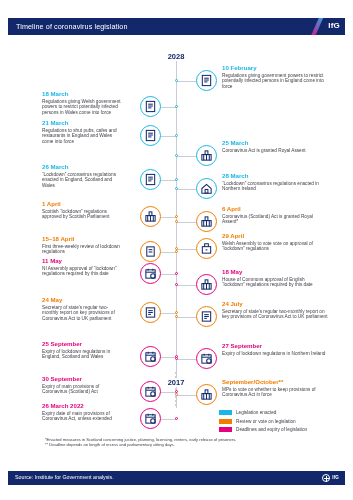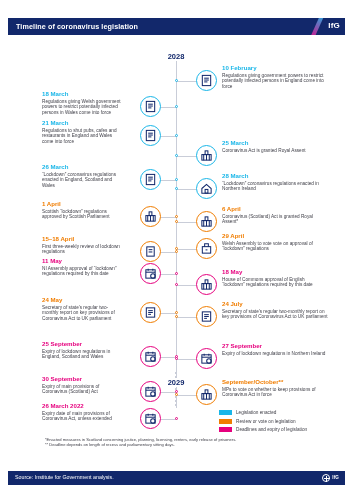--- a/index.html
+++ b/index.html
@@ -3,21 +3,21 @@
 <meta charset="utf-8">
 <style>
   html,body{margin:0;padding:0;background:#ffffff;}
   body{width:353px;height:500px;position:relative;overflow:hidden;
        font-family:"Liberation Sans",sans-serif;color:#1b2a63;}
 
   
   .header{position:absolute;left:8px;top:18px;width:337px;height:17px;
           background:#12286b;overflow:hidden;}
   .header-title{position:absolute;left:8px;top:3.5px;font-size:7.2px;
-                font-weight:bold;color:#ffffff;letter-spacing:.1px;white-space:nowrap;}
+                font-weight:normal;color:#ffffff;letter-spacing:.1px;white-space:nowrap;}
   .header-stripe{position:absolute;right:26px;top:-6px;width:4px;height:30px;
                  background:linear-gradient(#19b6e8,#e6007e);transform:rotate(24deg);}
   .header-logo{position:absolute;right:5px;top:3px;font-size:8px;font-weight:bold;
                color:#ffffff;letter-spacing:.2px;}
 
   
   .spine{position:absolute;left:175.5px;top:58px;width:1px;height:350px;background:#c9cdd8;}
   .spine-dash{position:absolute;left:175px;top:372px;width:1.5px;height:36px;
               background:repeating-linear-gradient(#c9cdd8 0 2px,transparent 2px 4px);}
   .year{position:absolute;font-size:7.5px;font-weight:bold;color:#12286b;
@@ -78,21 +78,21 @@
 
 <div class="header">
   <div class="header-title">Timeline of coronavirus legislation</div>
   <div class="header-stripe"></div>
   <div class="header-logo">IfG</div>
 </div>
 
 <div class="spine"></div>
 <div class="spine-dash"></div>
 <div class="year year-2020">2028</div>
-<div class="year year-2022">2029</div>
+<div class="year year-2022">2017</div>
 
 <div id="entries">
     <div class="entry right" style="left: 0px; top: 0px; position: absolute; width: 353px;">
       <div style="position: absolute; top: 64px; left: 222px; width: 106px;">
         <div class="date t-cyan">10 February</div>
         <div class="desc">Regulations giving government powers to restrict potentially infected persons in England come into force</div>
       </div>
       <div class="bub c-cyan" style="left: 196px; top: 70px;">
         <svg width="13" height="13" viewBox="0 0 14 14">
           <rect x="2.5" y="1.5" width="9" height="11" fill="none" stroke="#12286b" stroke-width="1.1"></rect>

